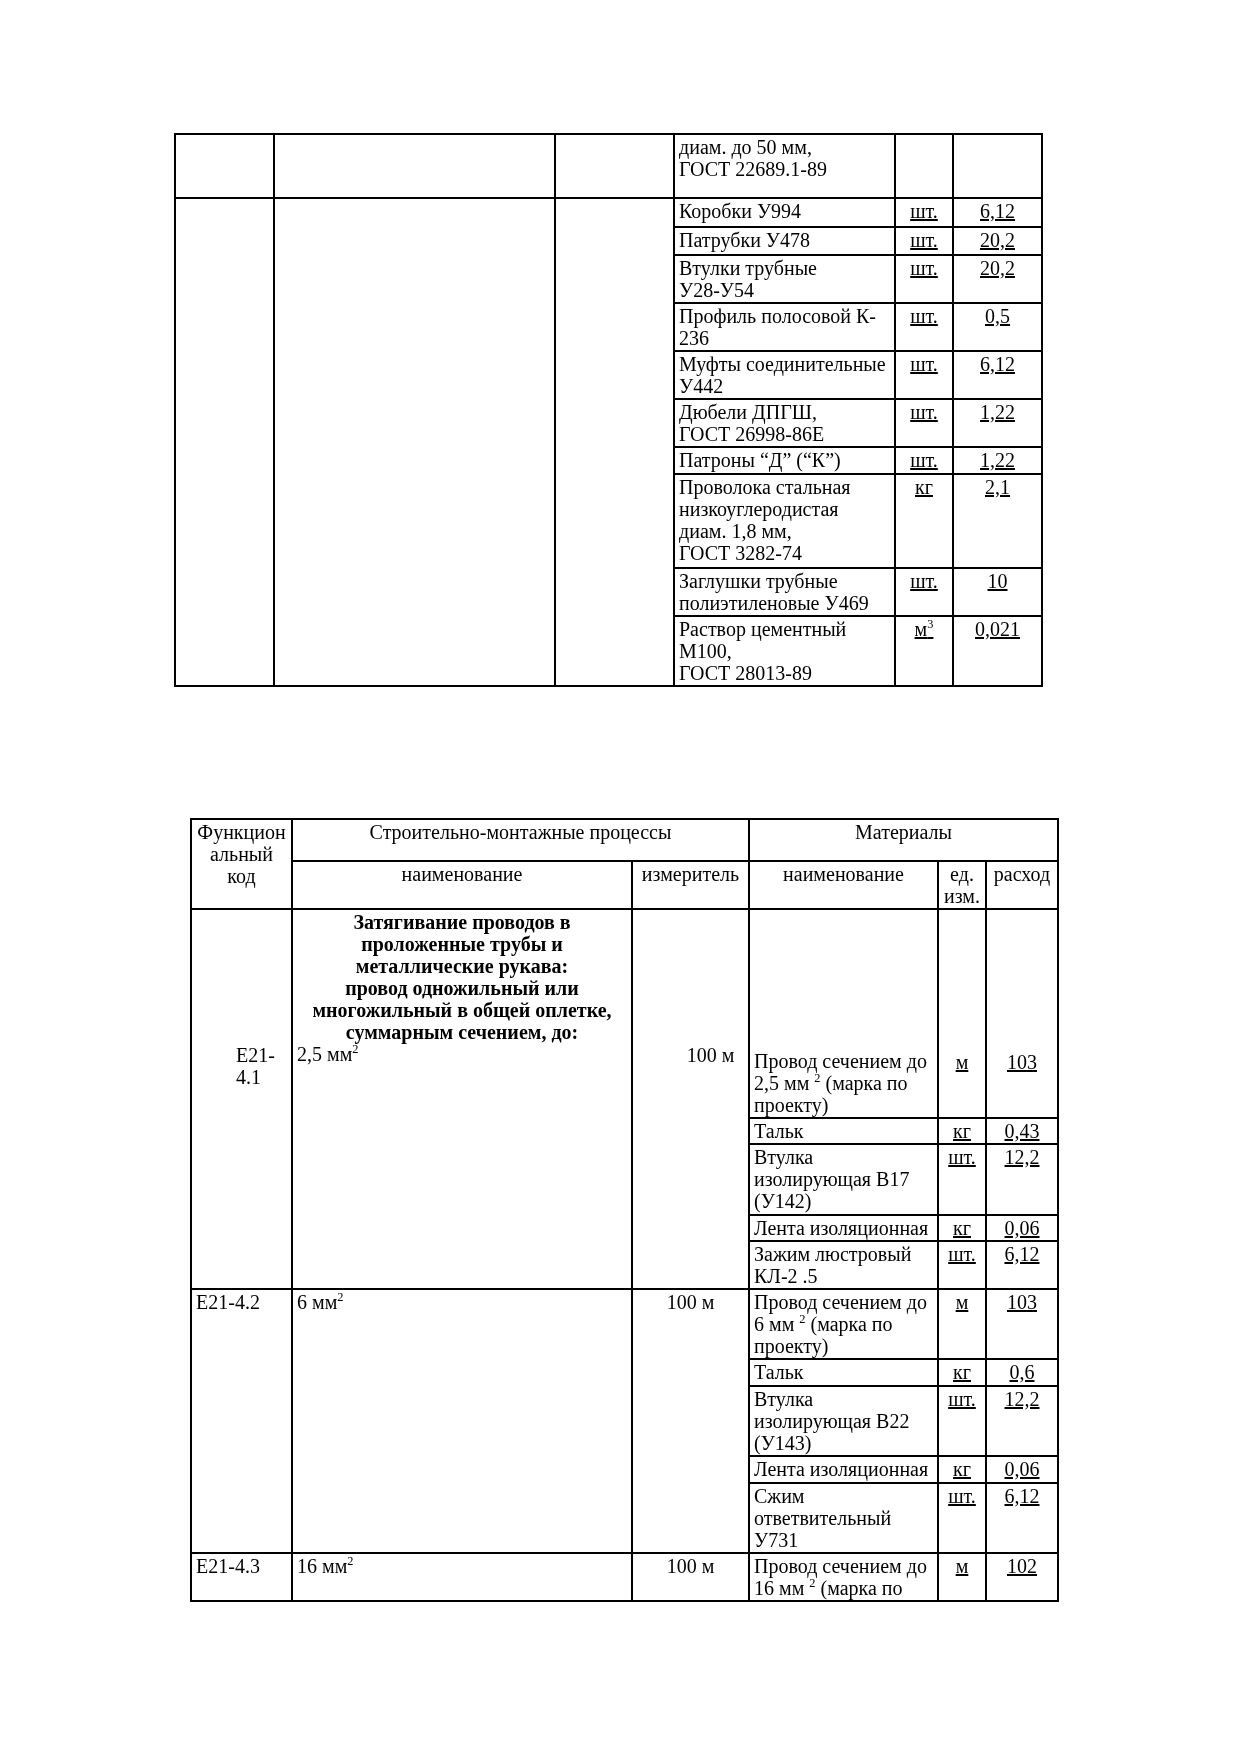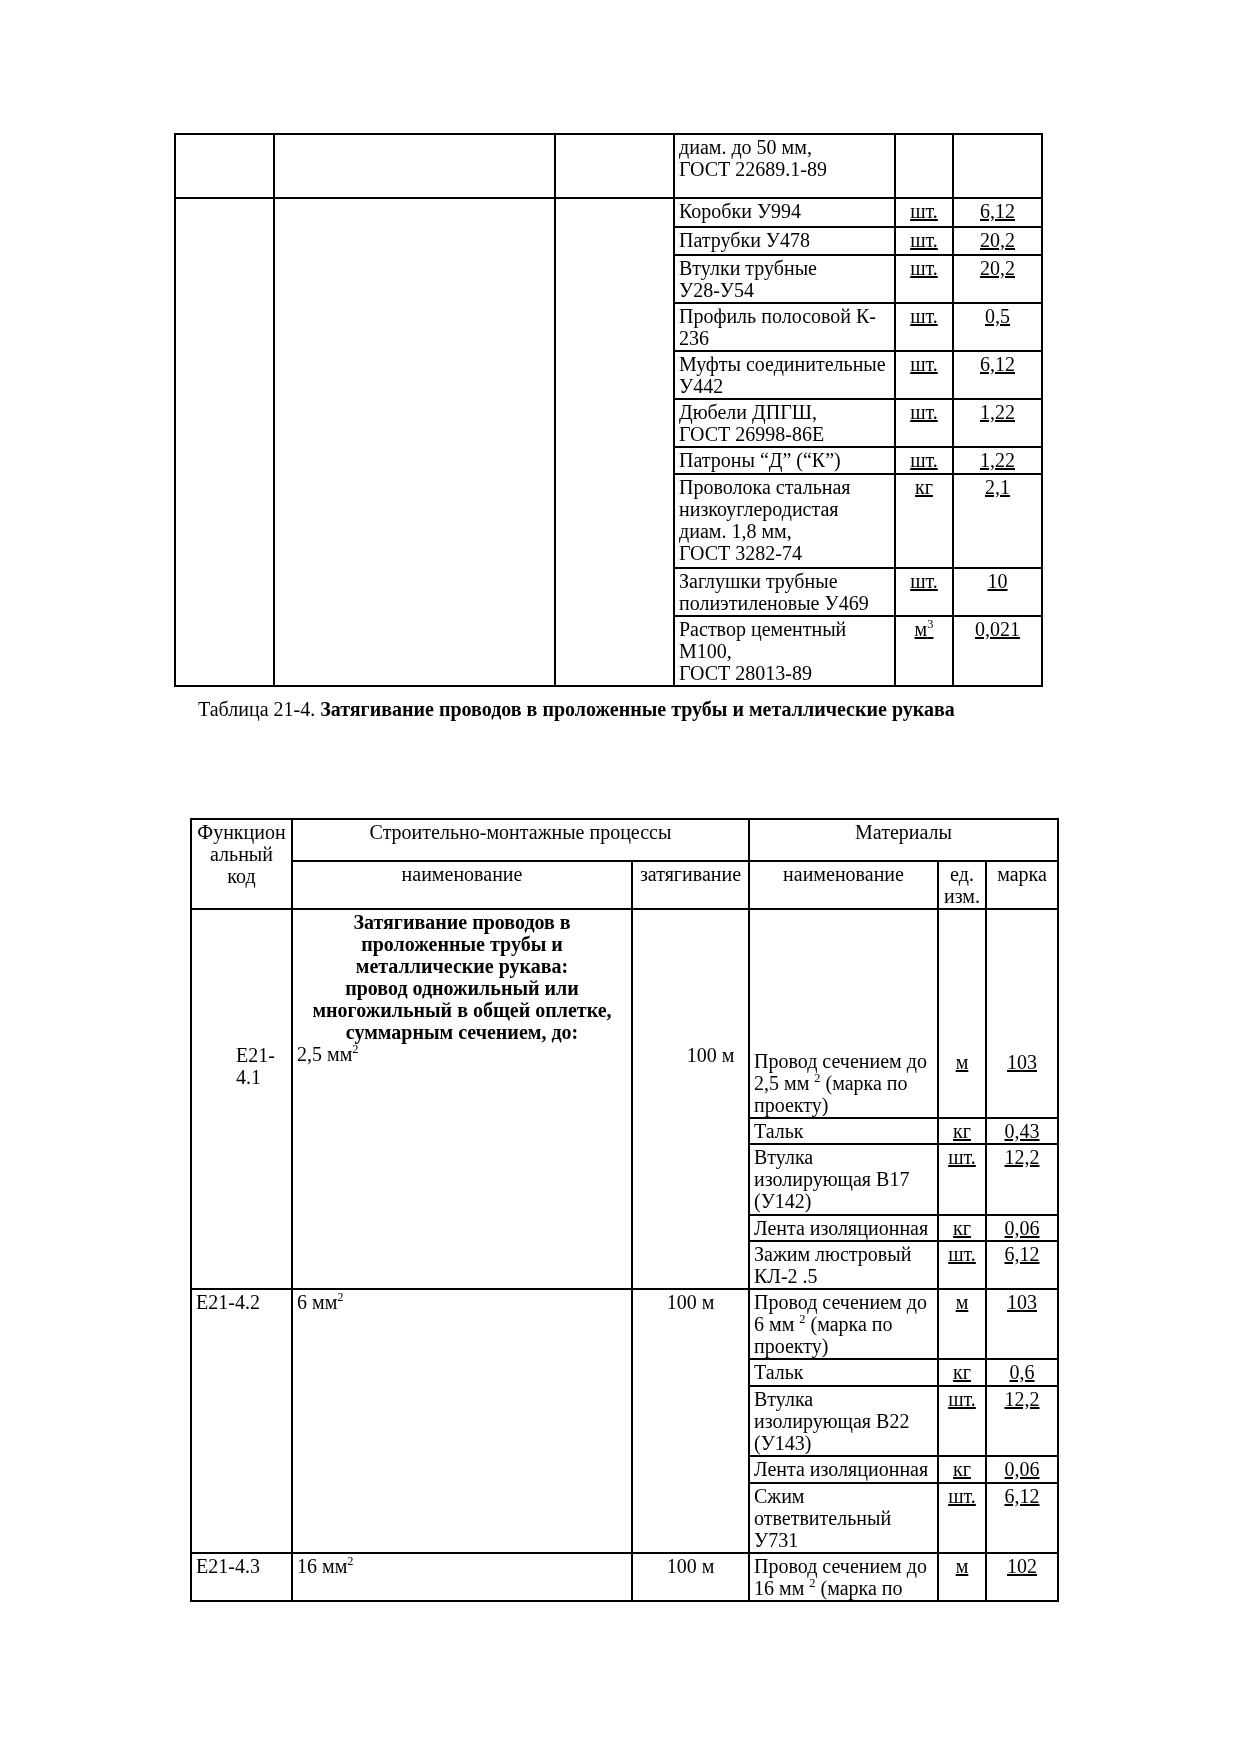--- a/index.html
+++ b/index.html
@@ -103,45 +103,44 @@
   </tr>
   <tr style="height:69px">
     <td class="name-cell">Раствор цементный<br>М100,<br>ГОСТ 28013-89</td>
     <td class="unit-cell">м<sup>3</sup></td>
     <td class="qty-cell">0,021</td>
   </tr>
 </tbody>
   </table>
 
 <div id="caption">
-  <p><span>Таблица 21-4. </span><span class="bold">Затягивание проводов в проложенные трубы и металлические рукава</span></p>
 </div>
 
 <table id="main-table">
   <colgroup>
     <col style="width:101px">
       <col style="width:340px">
       <col style="width:117px">
     <col style="width:189px">
       <col style="width:48px">
       <col style="width:72px">
   </colgroup>
 
   <tbody>
       <tr style="height:42px">
     <td rowspan="2" class="ctr">Функцион<br>альный<br>код</td>
     <td colspan="2" class="ctr">Строительно-монтажные процессы</td>
     <td colspan="3" class="ctr">Материалы</td>
   </tr>
   <tr style="height:48px">
     <td class="ctr">наименование</td>
-    <td class="ctr">затягивание</td>
+    <td class="ctr">измеритель</td>
     <td class="ctr">наименование</td>
     <td class="ctr">ед.<br>изм.</td>
-    <td class="ctr">марка</td>
+    <td class="ctr">расход</td>
   </tr>
 
   <tr style="height:209px">
     <td rowspan="5" class="pad-top-deep">Е21-4.1</td>
     <td rowspan="5">
       <div class="bold">Затягивание проводов в<br>проложенные трубы и<br>металлические рукава:<br>провод одножильный или<br>многожильный  в общей оплетке,<br>суммарным сечением, до:</div>
       <div>2,5 мм<sup>2</sup></div>
     </td>
     <td rowspan="5" class="ctr pad-top-deep">100 м</td>
     <td class="name-cell vbottom">Провод сечением до<br>2,5 мм <sup>2</sup> (марка по<br>проекту)</td>

